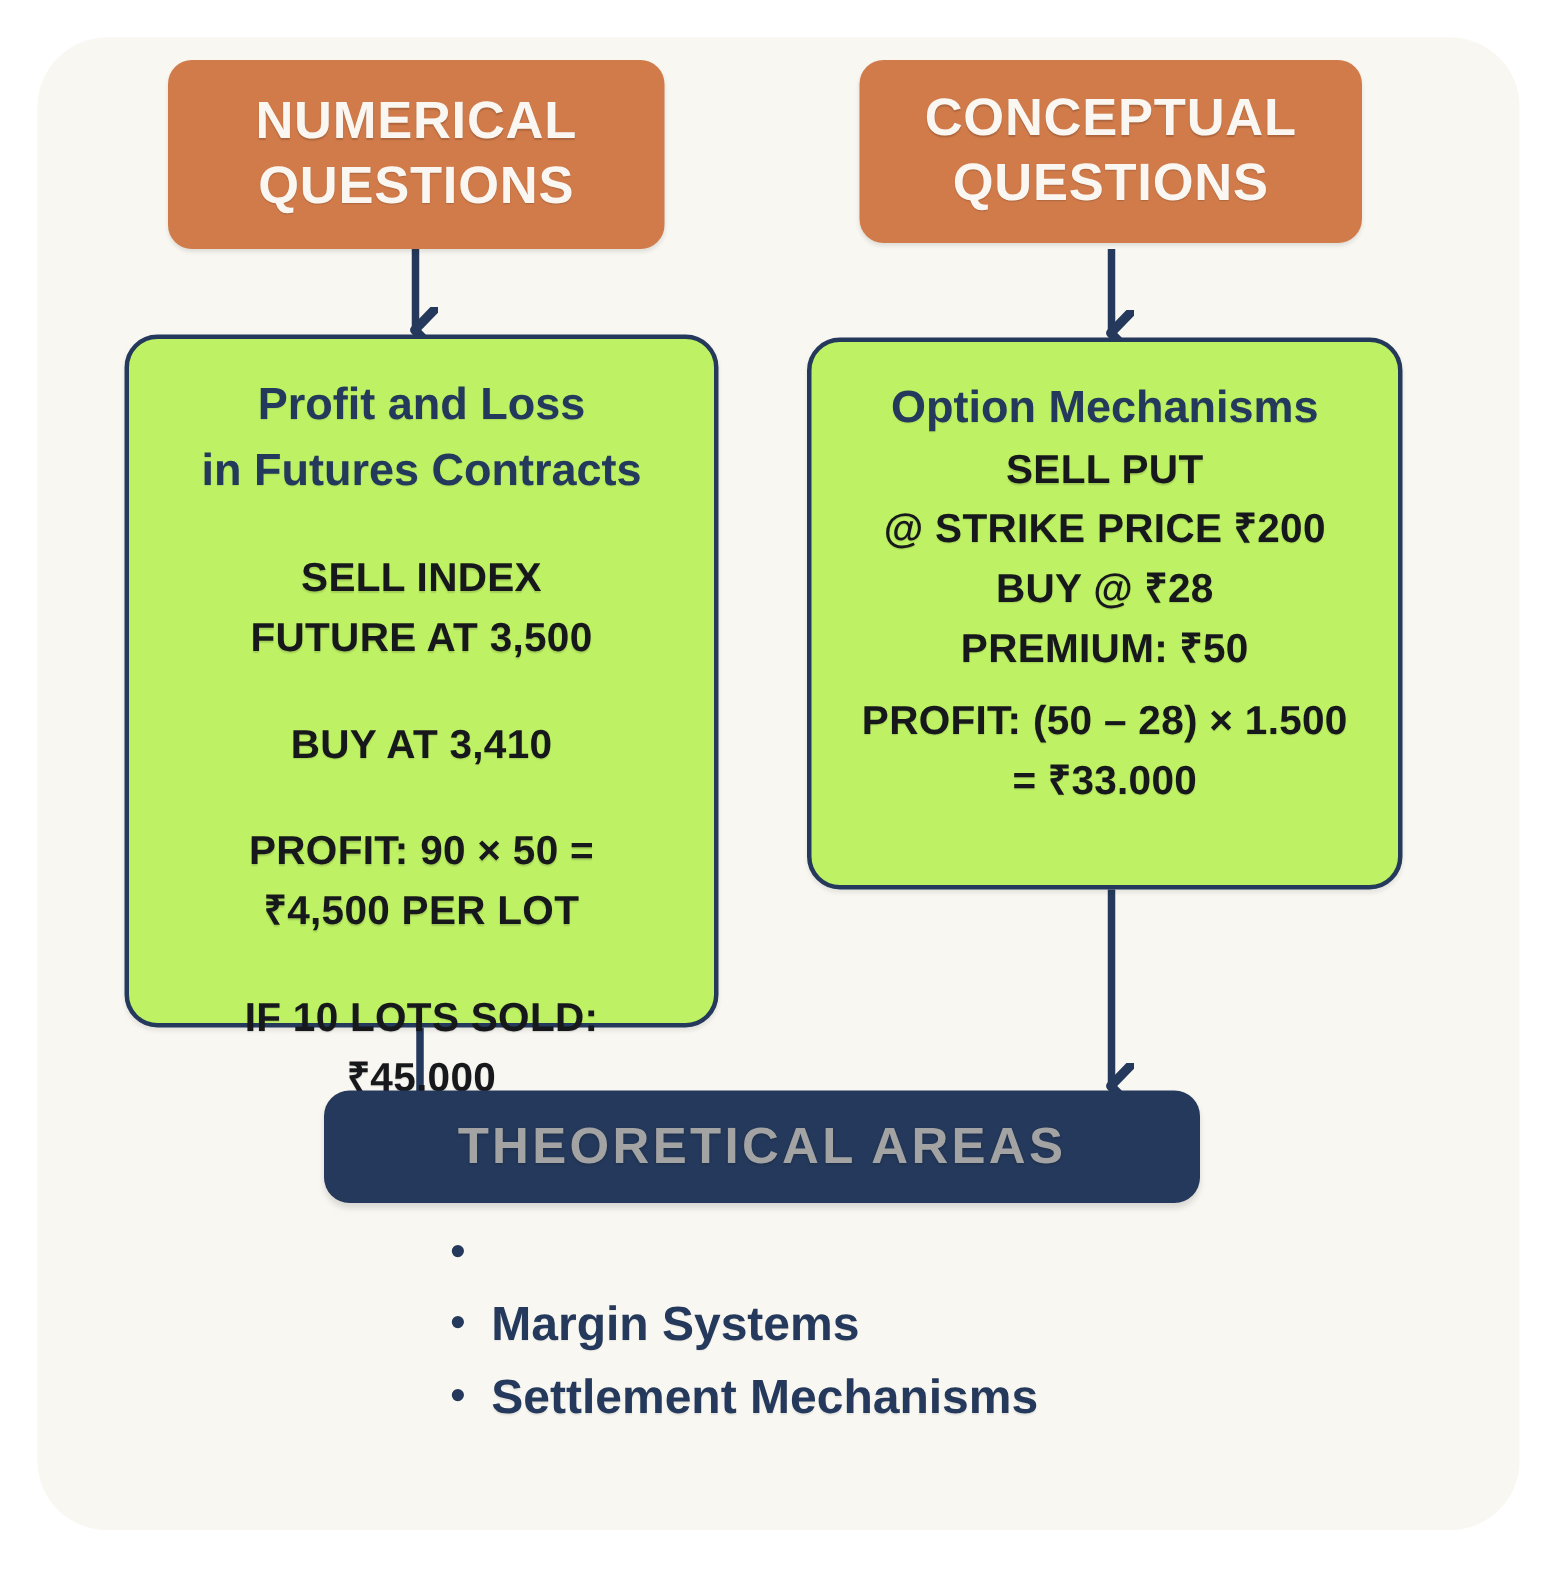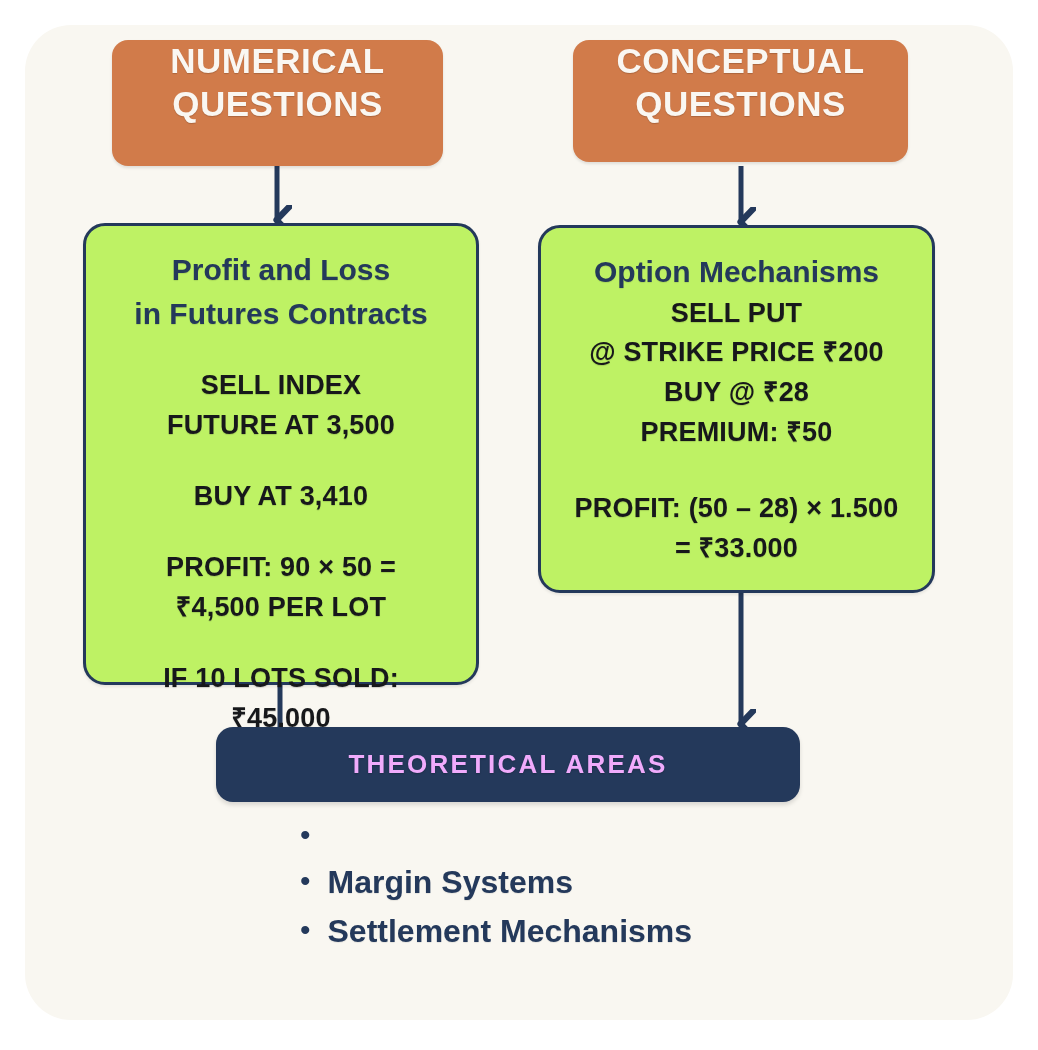--- a/index.html
+++ b/index.html
@@ -42,21 +42,21 @@
     pointer-events: none;
   }
 
   
   .pill {
     position: absolute;
     background: #D17B4A;
     border-radius: 16px;
     box-shadow: 0 2px 3px rgba(0,0,0,0.10);
     display: flex;
-    align-items: flex-start;
+    align-items: center;
     justify-content: center;
     text-align: center;
     color: #FAF7F2;
     font-weight: bold;
     font-size: 35px;
     letter-spacing: 0.5px;
     line-height: 1.22;
     text-shadow: 0 1px 1px rgba(0,0,0,0.18);
   }
   #pill-numerical { left: 112px; top: 40px; width: 331px; height: 126px; }
@@ -94,40 +94,40 @@
     line-height: 1.48;
     text-align: center;
     padding: 0 12px;
     text-shadow: 0 1px 1px rgba(0,0,0,0.14);
     letter-spacing: 0.2px;
   }
   #box-futures .stanza:nth-of-type(1) { margin-top: 26px; }
   #box-futures .stanza { margin-top: 31px; }
   #box-options .stanza:first-of-type { margin-top: 22px; }
   #box-options .stanza { margin-top: 0; }
-  #box-options .stanza.gap { margin-top: 36px; }
+  #box-options .stanza.gap { margin-top: 8px; }
 
   
   #banner {
     position: absolute;
     left: 216px;
     top: 727px;
     width: 584px;
     height: 75px;
     background: #24395B;
     border-radius: 17px;
     display: flex;
     align-items: center;
     justify-content: center;
     box-shadow: 0 3px 4px rgba(0,0,0,0.13);
   }
   #banner .banner-label {
-    color: #f0abfc;
-    font-weight: bold;
-    font-size: 26px;
+    color: #a3a3a3;
+    font-weight: bold;
+    font-size: 34px;
     letter-spacing: 2.2px;
     text-shadow: 0 1px 2px rgba(0,0,0,0.22);
   }
 
   
   #bullets {
     position: absolute;
     left: 300px;
     top: 822px;
     width: 520px;

